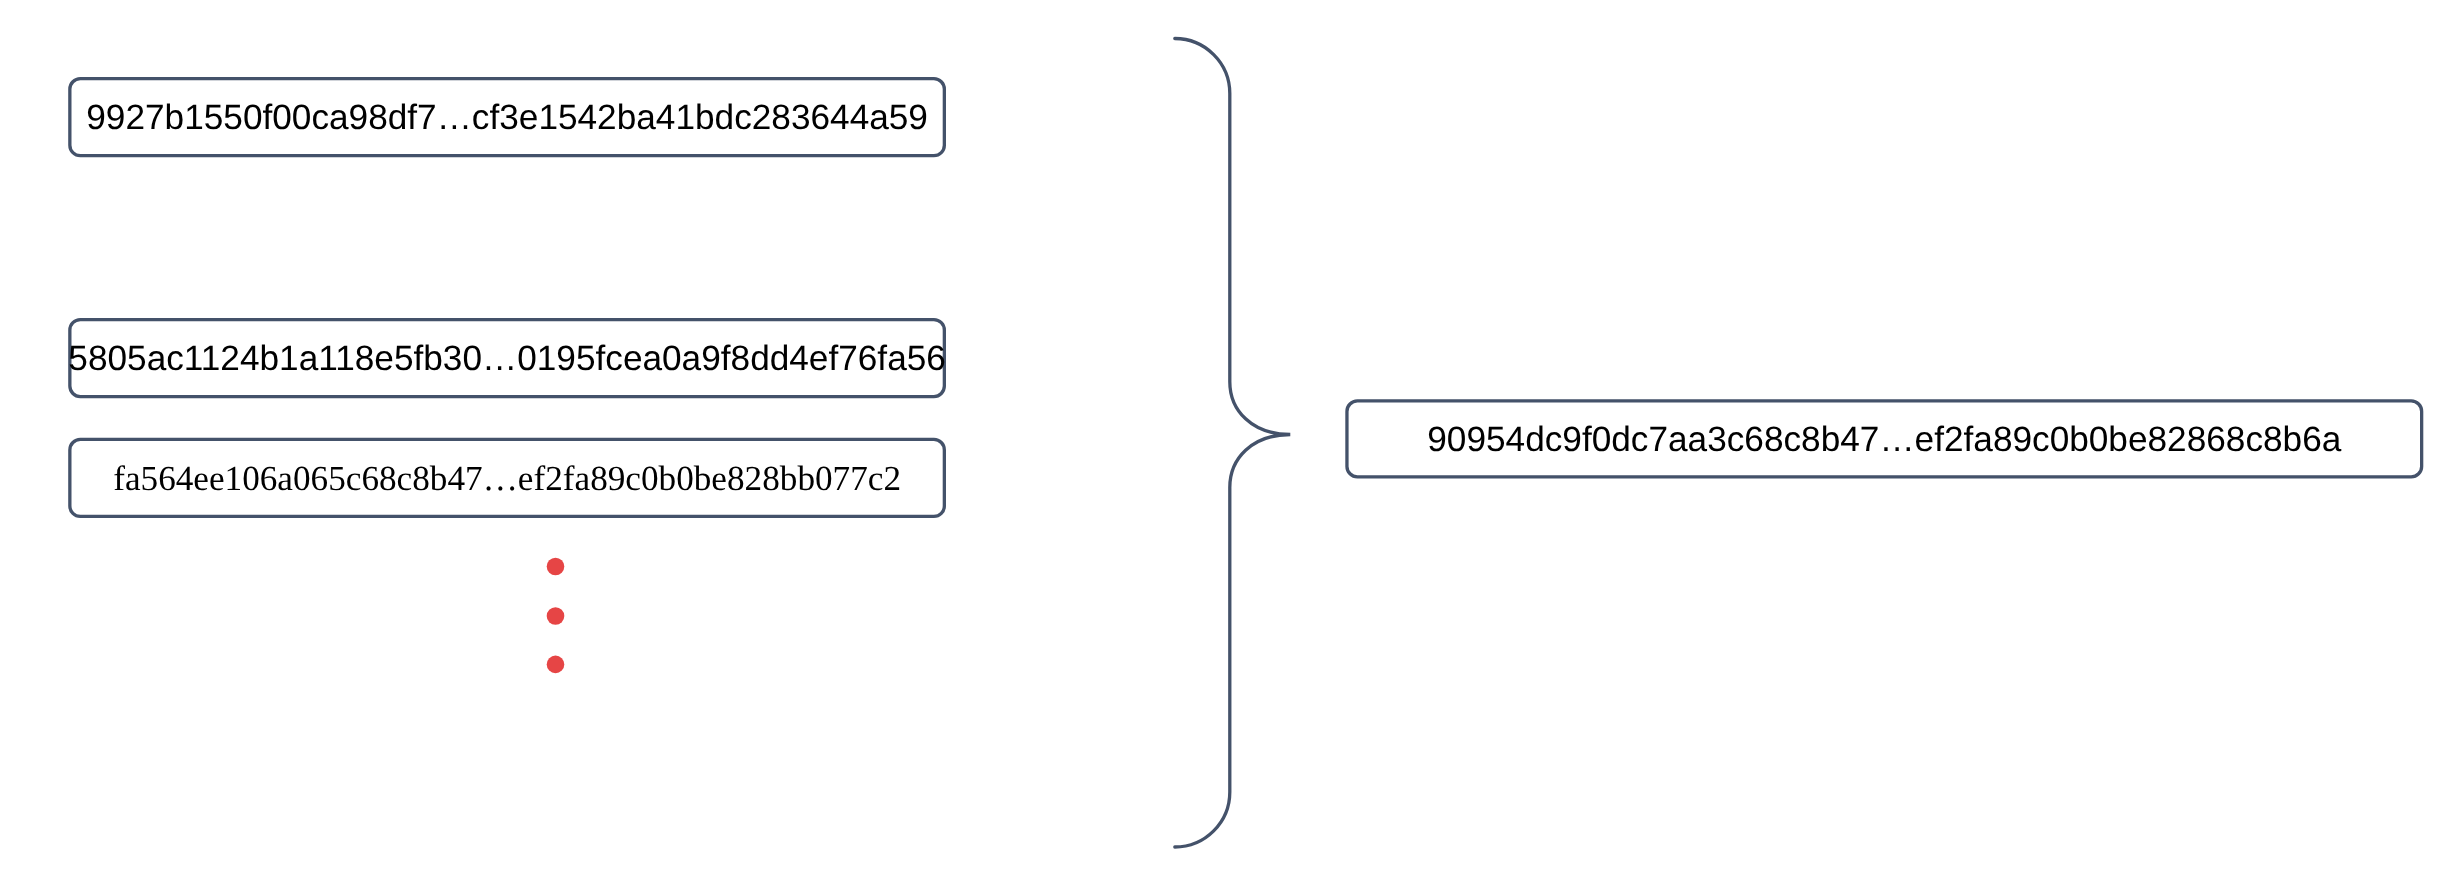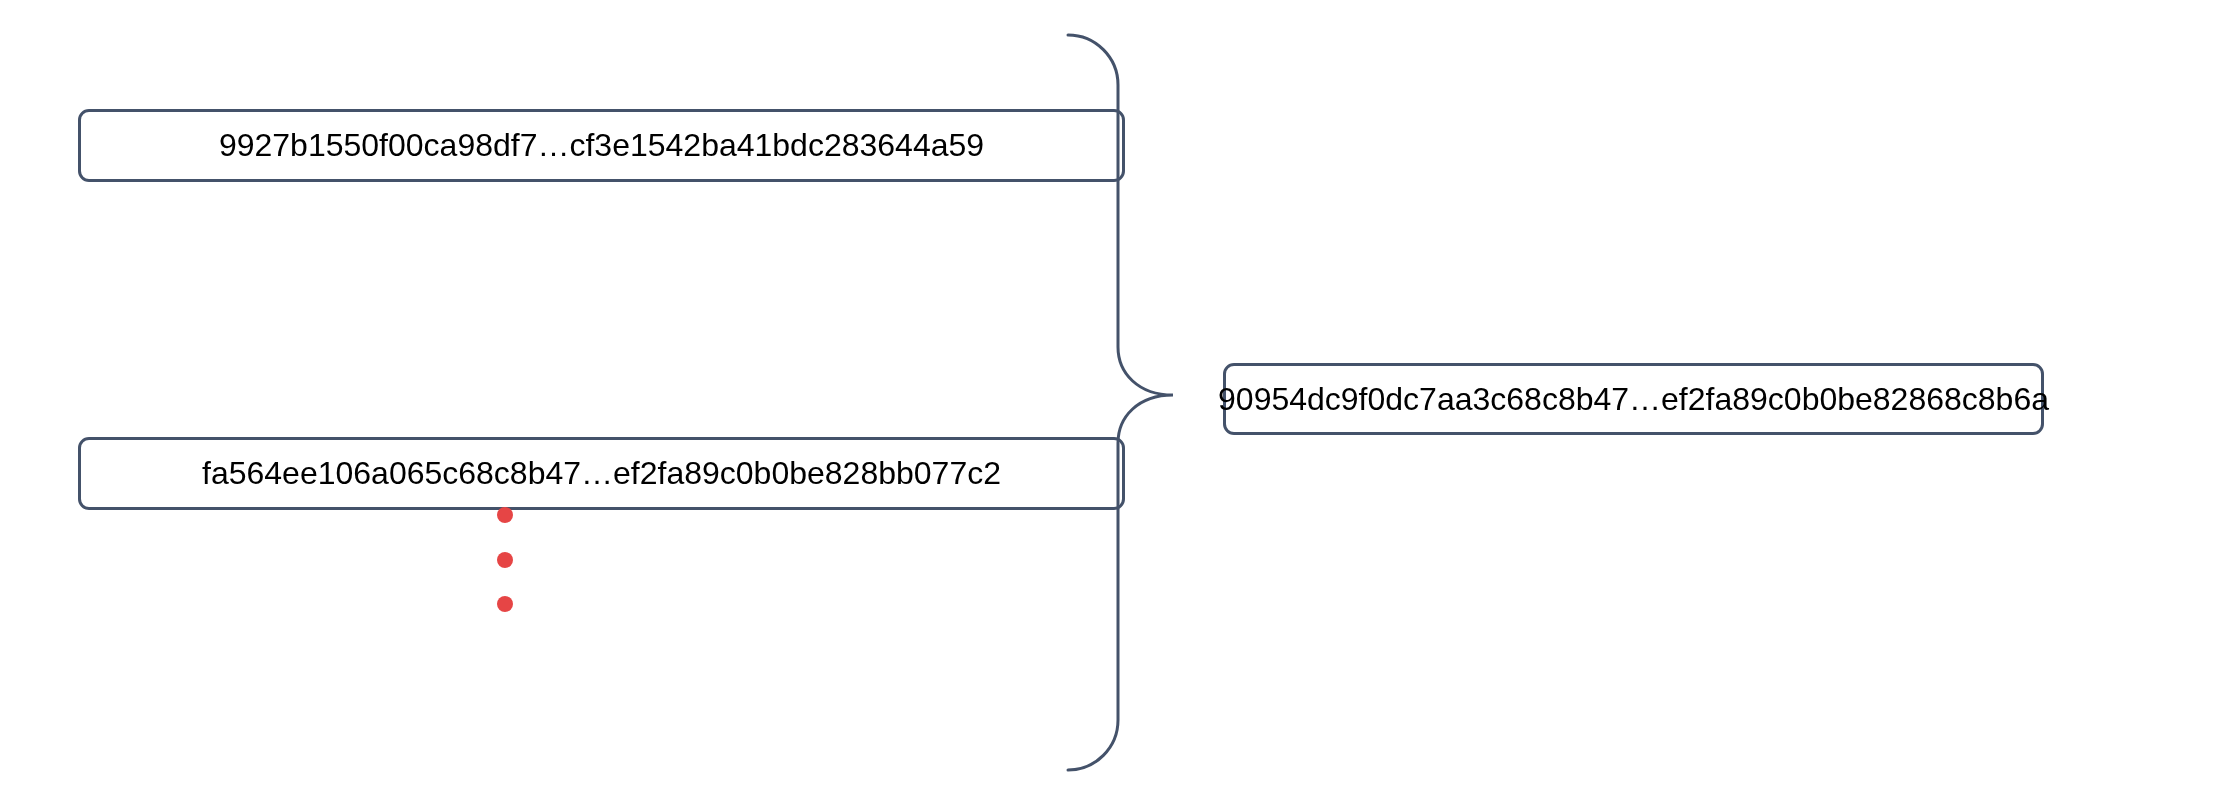--- a/index.html
+++ b/index.html
@@ -17,27 +17,27 @@
     border: 3px solid #44526a;
     border-radius: 11px;
     background: #ffffff;
     display: flex;
     align-items: center;
     justify-content: center;
     font-size: 32px;
     color: #000000;
     white-space: nowrap;
   }
-  .left-box  { left: 78px;  width: 1047px; height: 73px; margin-top: 39px; }
+  .left-box  { left: 62px;  width: 798px; height: 73px; }
   .b1 { top: 70px;  }
   .b2 { top: 178px; }
   .b3 { top: 289px; }
-  .b4 { top: 398px; }
+  .b4 { top: 398px; font-family: Liberation Serif, serif; }
   .b5 { top: 643px; }
-  .result-box { left: 1223px; top: 363px; width: 821px; height: 72px; justify-content: center; }
+  .result-box { left: 1223px; top: 363px; width: 980px; height: 72px; justify-content: center; }
   .dot {
     position: absolute;
     left: 497px;
     width: 16px;
     height: 16px;
     border-radius: 50%;
     background: #e64545;
   }
   .d1 { top: 507px; }
   .d2 { top: 552px; }
@@ -53,20 +53,23 @@
 </head>
 <body>
 
 <div class="canvas">
 
   <div class="hash-box left-box b1">
     <span>9927b1550f00ca98df7…cf3e1542ba41bdc283644a59</span>
   </div>
 
 
+  <div class="hash-box left-box b3">
+    <span>5805ac1124b1a118e5fb30…0195fcea0a9f8dd4ef76fa56</span>
+  </div>
 
   <div class="hash-box left-box b4">
     <span>fa564ee106a065c68c8b47…ef2fa89c0b0be828bb077c2</span>
   </div>
 
   <div class="dot d1"></div>
   <div class="dot d2"></div>
   <div class="dot d3"></div>
 
 

